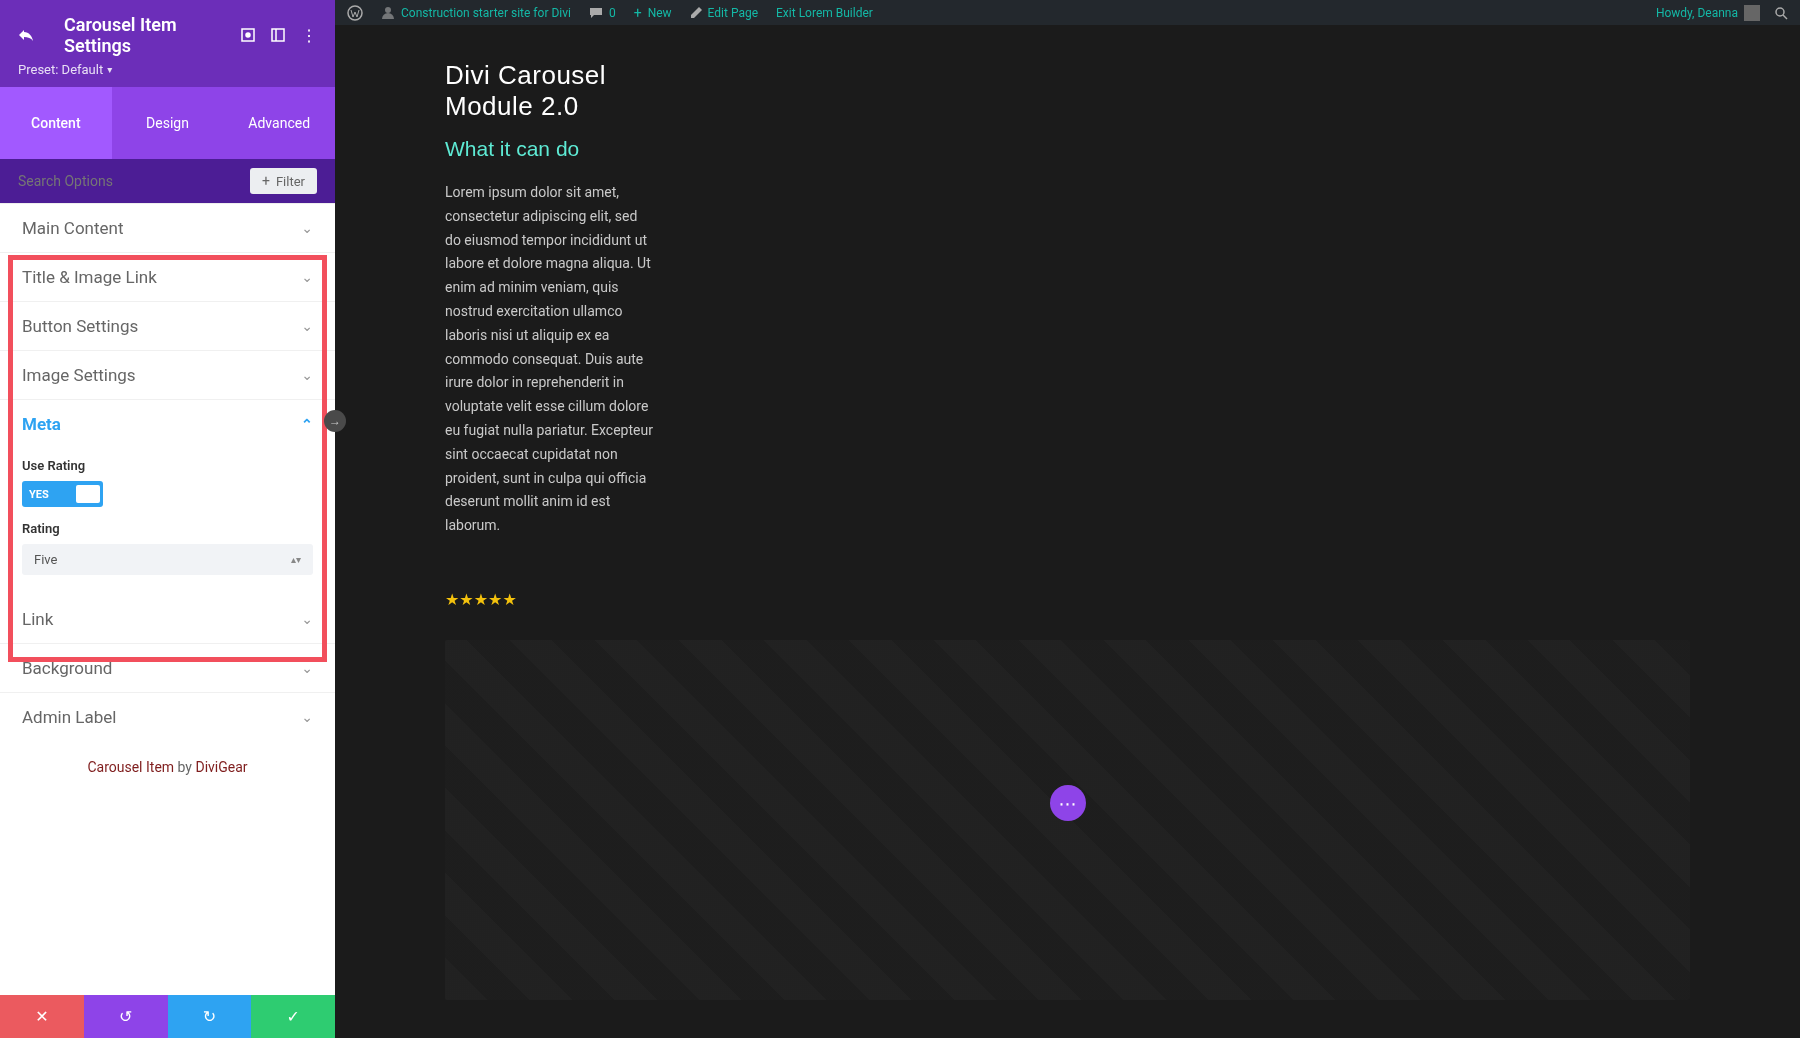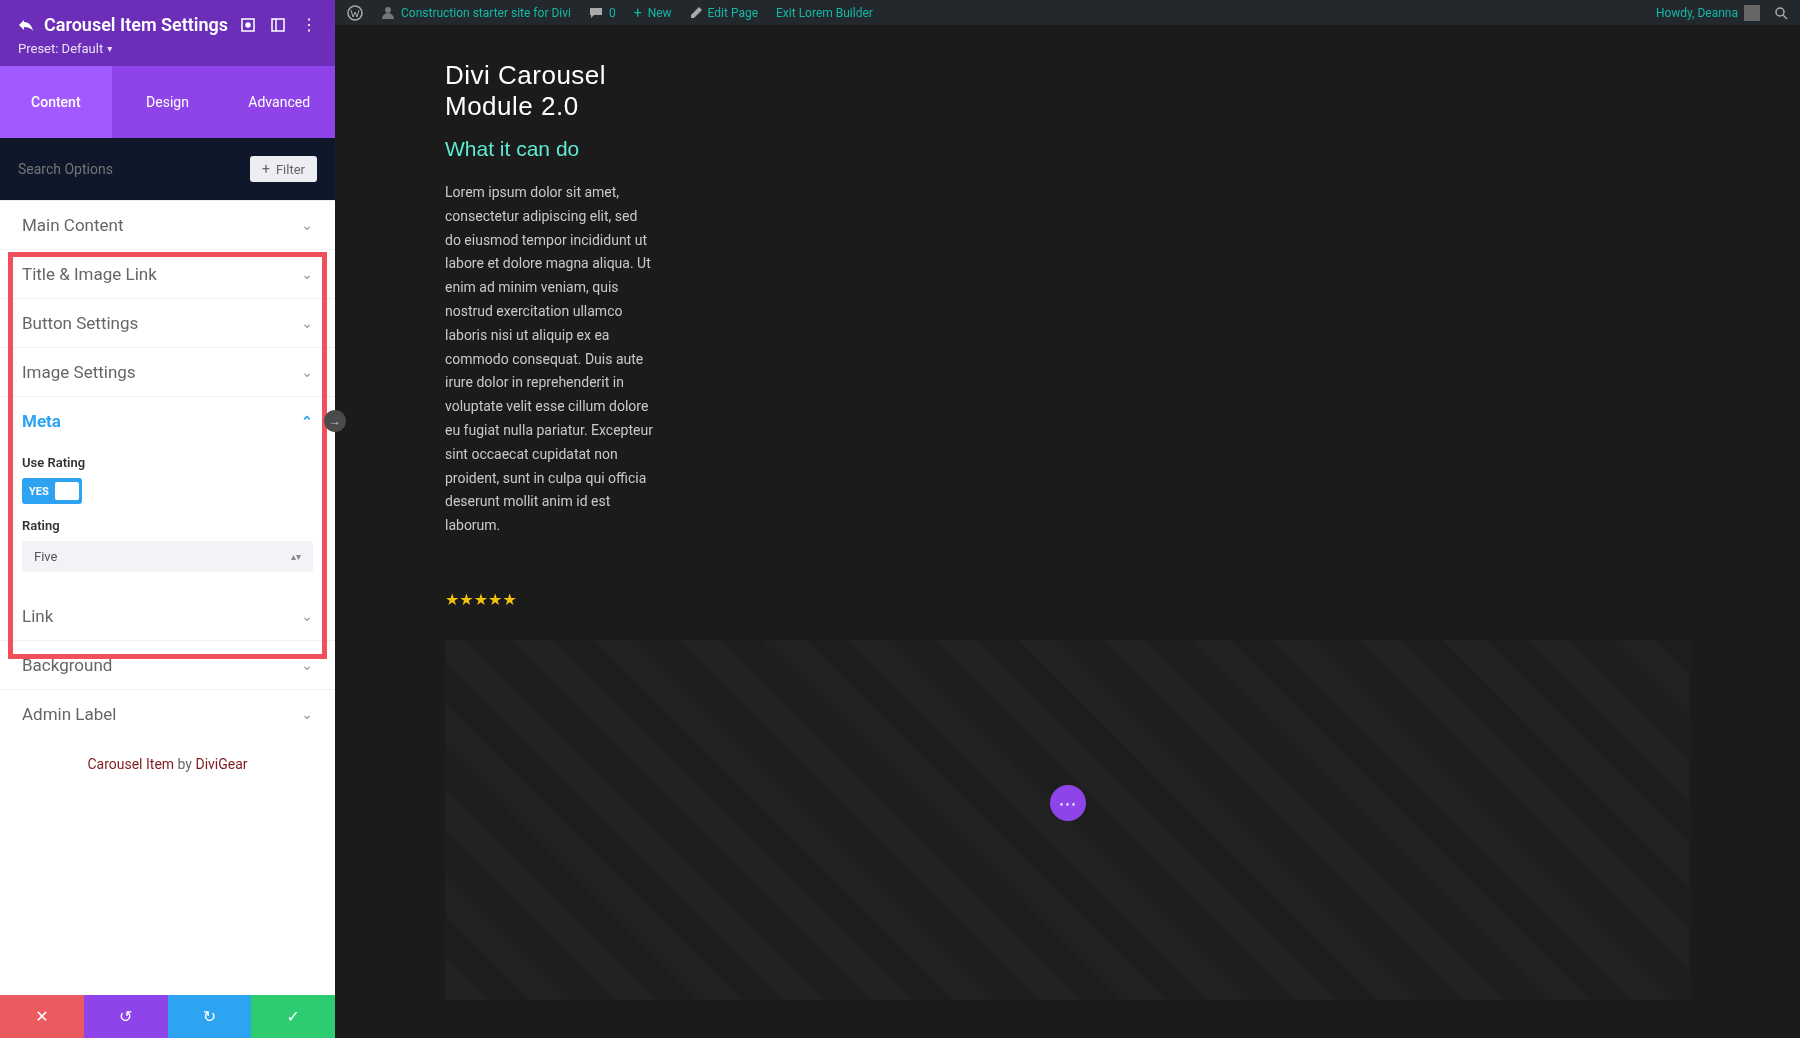--- a/index.html
+++ b/index.html
@@ -2,48 +2,48 @@
 <html><head>
 <meta charset="utf-8">
 <style>
 * { margin: 0; padding: 0; box-sizing: border-box; font-family: -apple-system, BlinkMacSystemFont, "Segoe UI", Roboto, sans-serif; }
 body { display: flex; width: 1800px; height: 1038px; overflow: hidden; background: #fff; }
 
 
 .sidebar { width: 335px; height: 100%; display: flex; flex-direction: column; background: #fff; position: relative; }
 
 .sb-header { background: #6c2eb9; color: #fff; padding: 14px 18px 10px 18px; }
-.sb-header-top { display: flex; align-items: center; gap: 10px; }
+.sb-header-top { display: flex; align-items: center; gap: 30px; }
 .sb-back { cursor: pointer; }
 .sb-title { font-size: 18px; font-weight: 600; flex: 1; }
 .sb-header-icons { display: flex; gap: 16px; align-items: center; }
 .sb-header-icons span { cursor: pointer; font-size: 14px; }
 .sb-preset { font-size: 13px; color: #e8dff5; margin-top: 6px; display: flex; align-items: center; gap: 4px; }
 .sb-preset::after { content: "▾"; font-size: 10px; }
 
 .sb-tabs { display: flex; background: #8e44e8; }
 .sb-tab { flex: 1; text-align: center; padding: 28px 0; font-size: 14px; color: #fff; cursor: pointer; }
 .sb-tab.active { background: #a259ff; font-weight: 500; }
 
-.sb-search { display: flex; align-items: center; padding: 18px 18px; background: #0f172a; border-bottom: 1px solid #eee; }
+.sb-search { display: flex; align-items: center; padding: 9px 18px; background: #4c1d95; border-bottom: 1px solid #eee; }
 .sb-search input { border: none; background: transparent; outline: none; font-size: 14px; color: #999; flex: 1; }
 .sb-filter { display: flex; align-items: center; gap: 6px; font-size: 13px; color: #666; background: #eceef1; padding: 5px 12px; border-radius: 3px; cursor: pointer; }
 .sb-filter::before { content: "+"; font-size: 14px; }
 
 .sb-body { flex: 1; overflow-y: auto; position: relative; }
 .sb-section { display: flex; align-items: center; justify-content: space-between; padding: 14px 22px; font-size: 17px; color: #666; cursor: pointer; border-bottom: 1px solid #f0f0f0; gap: 8px; }
 .sb-section.open { color: #2ea3f2; font-weight: bold; }
 .sb-chevron { font-size: 14px; color: #999; }
 .sb-section.open .sb-chevron { transform: rotate(180deg); color: #2ea3f2; }
 
 .sb-highlight { position: absolute; border: 5px solid #f24f5c; left: 8px; right: 8px; pointer-events: none; }
 
 .sb-content { padding: 10px 22px 20px 22px; }
 .sb-label { font-size: 13px; font-weight: 600; color: #333; margin-bottom: 8px; display: block; }
-.toggle { display: inline-flex; align-items: center; background: #2ea3f2; border-radius: 3px; padding: 3px; width: 60px; height: 26px; cursor: pointer; }
+.toggle { display: inline-flex; align-items: center; background: #2ea3f2; border-radius: 3px; padding: 3px; width: 81px; height: 26px; cursor: pointer; }
 .toggle-yes { color: #fff; font-size: 11px; font-weight: 700; padding: 0 4px; }
 .toggle-knob { width: 24px; height: 18px; background: #fff; border-radius: 2px; margin-left: auto; }
 .sb-select { margin-top: 14px; }
 .sb-select-box { background: #f1f3f6; border-radius: 3px; padding: 8px 12px; font-size: 13px; color: #555; display: flex; justify-content: space-between; align-items: center; cursor: pointer; }
 .sb-select-caret { font-size: 10px; color: #888; }
 
 .sb-credit { text-align: center; font-size: 14px; padding: 18px 0 30px 0; }
 .sb-credit a { color: #7f1d1d; text-decoration: none; }
 .sb-credit span { color: #666; }
 

